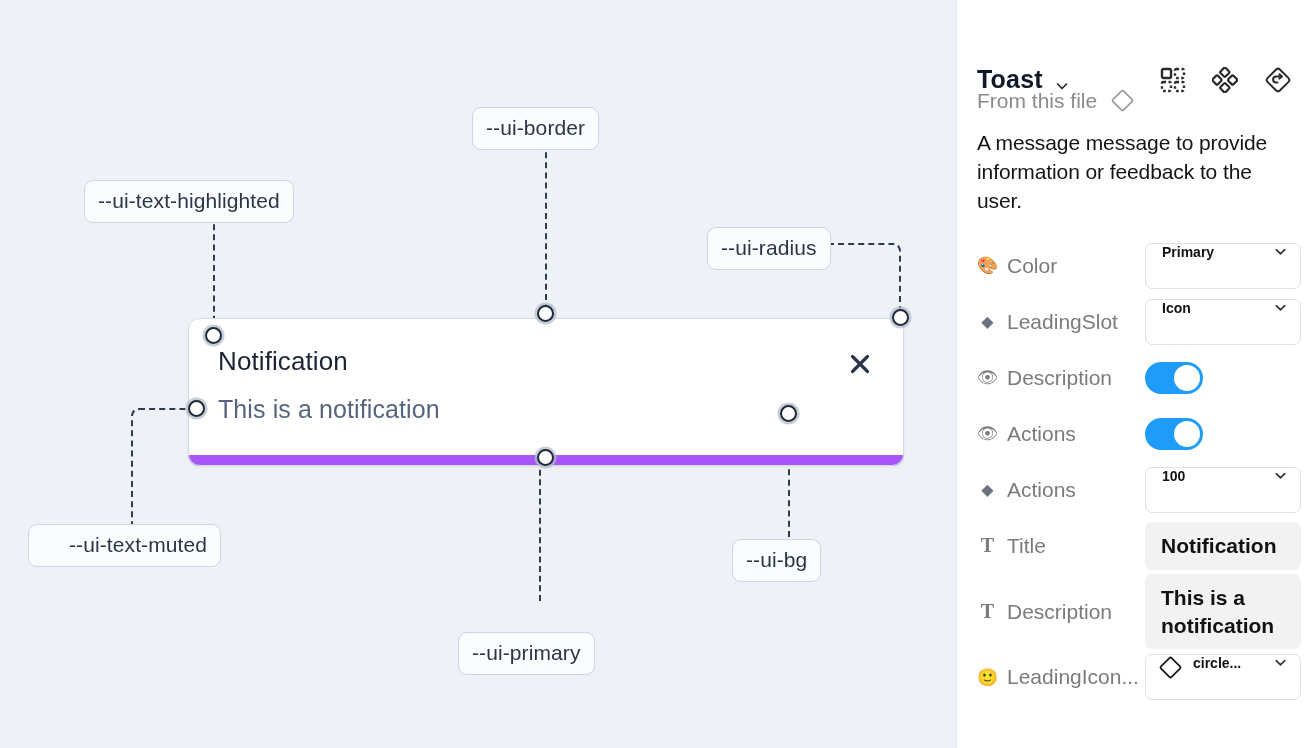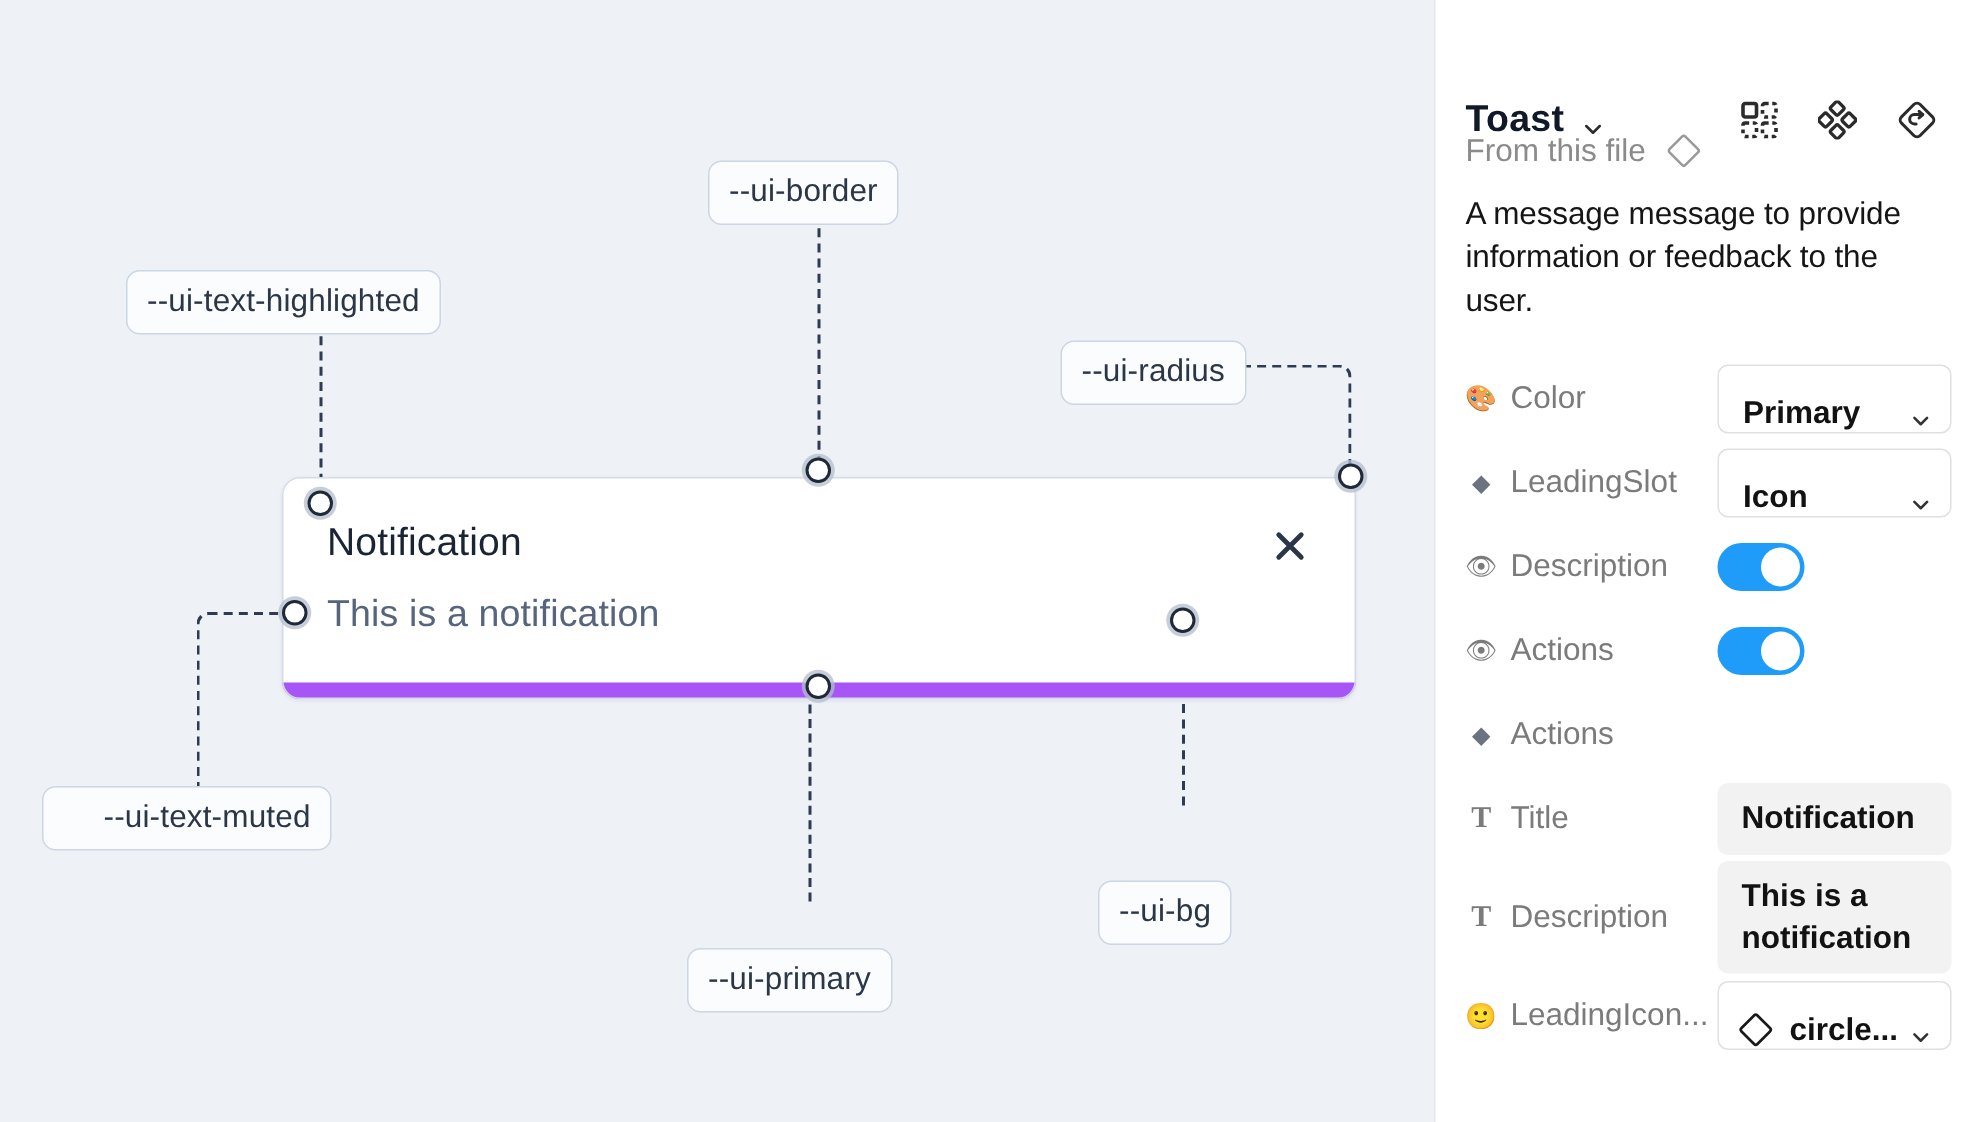--- a/index.html
+++ b/index.html
@@ -175,23 +175,23 @@
     font-weight: bold; font-size: 20px; color: #7b7b7b;
   }
   .prop-icon.diamond { color: #6b7280; font-size: 16px; }
   .prop-ctl { margin-left: auto; }
 
   .select {
     width: 156px; height: 46px;
     border: 1px solid #e0e0e0;
     border-radius: 7px;
     background: #fff;
-    display: flex; align-items: flex-end;
+    display: flex; align-items: flex-start;
     padding: 0 12px 0 16px;
-    font-size: 21px; color: #121212;
+    font-size: 14px; color: #121212;
     cursor: pointer;
     font-weight: bold;
   }
   .select .sel-val { overflow: hidden; white-space: nowrap; }
   .select .sel-caret { margin-left: auto; color: #333; display: inline-flex; }
   .select .sel-glyph { margin-right: 10px; display: inline-flex; }
 
   .textfield {
     width: 156px; min-height: 46px;
     border-radius: 7px;
@@ -255,21 +255,21 @@
     <div class="chip" style="left:84px; top:180px;">--ui-text-highlighted</div>
 
     <div class="chip" style="left:472px; top:107px;">--ui-border</div>
 
     <div class="chip" style="left:683px; top:227px;margin-left:24px;">--ui-radius</div>
 
     <div class="chip" style="left:28px; top:524px;padding-left:40px;">--ui-text-muted</div>
 
     <div class="chip" style="left:458px; top:632px;">--ui-primary</div>
 
-    <div class="chip" style="left:732px; top:539px;margin-top:48px;">--ui-bg</div>
+    <div class="chip" style="left:732px; top:539px;">--ui-bg</div>
 
     <div class="handle" style="left:205px; top:327px;"></div>
     <div class="handle" style="left:537px; top:305px;"></div>
     <div class="handle" style="left:892px; top:309px;"></div>
     <div class="handle" style="left:188px; top:400px;"></div>
     <div class="handle" style="left:780px; top:405px;"></div>
     <div class="handle" style="left:537px; top:449px;"></div>
   </div>
 
   <div class="panel">
@@ -378,20 +378,30 @@
           <div class="knob"></div>
         </div>
       </div>
     </div>
 
     <div class="prop-row">
       <div class="prop-label">
         <span class="prop-icon diamond">◆</span>
         <span>Actions</span>
       </div>
+      <div class="prop-ctl">
+        <div class="select">
+          <span class="sel-val">100</span>
+          <span class="sel-caret">
+            <svg width="15" height="15" viewBox="0 0 16 16" aria-hidden="true">
+              <path d="M3.5 6 L8 10.5 L12.5 6" fill="none" stroke="#333" stroke-width="1.8" stroke-linecap="round" stroke-linejoin="round"></path>
+            </svg>
+          </span>
+        </div>
+      </div>
     </div>
 
     <div class="prop-row">
       <div class="prop-label">
         <span class="prop-icon serif-t">T</span>
         <span>Title</span>
       </div>
       <div class="prop-ctl">
         <div class="textfield">Notification</div>
       </div>

